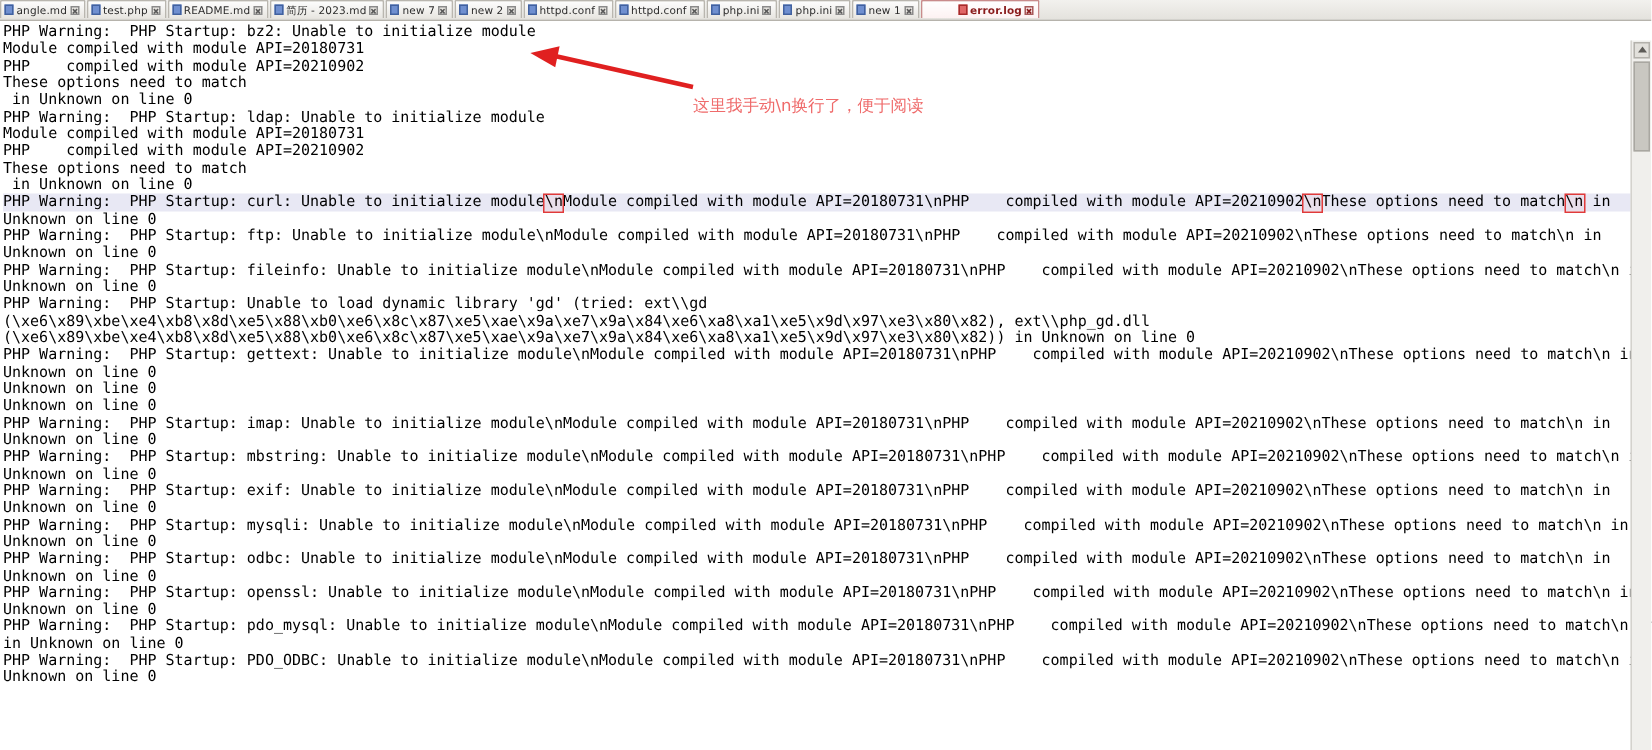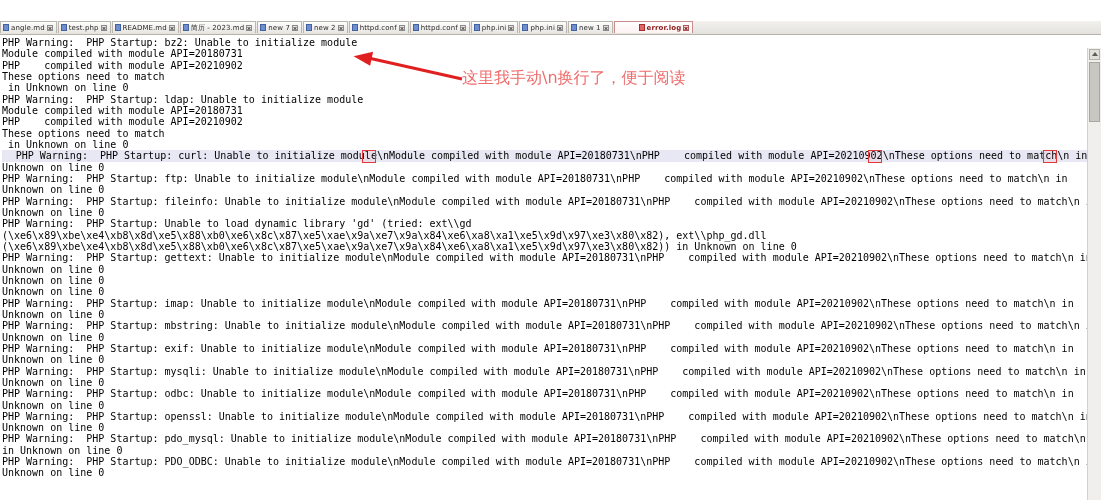--- a/index.html
+++ b/index.html
@@ -17,21 +17,20 @@
   
   #tabbar {
     position: relative;
     height: 13px;
     background: linear-gradient(to bottom, #f2f1ee 0%, #e4e2dd 100%);
     border-bottom: 1px solid #b6b3ac;
     display: flex;
     align-items: stretch;
     overflow: hidden;
     white-space: nowrap;
-    margin-top: 21px;
   }
   .tab {
     display: flex;
     align-items: center;
     gap: 2px;
     height: 12px;
     padding: 0 3px 0 2px;
     margin-right: 1px;
     font-family: "DejaVu Sans", "Liberation Sans", sans-serif;
     font-size: 7px;
@@ -107,43 +106,42 @@
     height: 11.33px;
     line-height: 11.33px;
     font-size: 10px;
     color: #000000;
     white-space: pre;
     letter-spacing: 0px;
     position: relative;
   }
   .line.current {
     background: #e8e8f4;
-    text-align: center;
   }
 
   
   #overlay {
     position: absolute;
     left: 0; top: 0;
     width: 1101px;
     height: 487px;
     pointer-events: none;
   }
   .nbox {
     position: absolute;
     border: 1px solid #e03a3a;
     box-sizing: border-box;
     background: rgba(255, 0, 0, 0.04);
   }
   #note-text {
     position: absolute;
     left: 462px;
-    top: 35px;
+    top: 49px;
     font-family: "DejaVu Sans", "Liberation Sans", sans-serif;
-    font-size: 16px;
+    font-size: 11px;
     line-height: 16px;
     color: #ef6b6b;
     white-space: nowrap;
   }
   #arrow-svg {
     position: absolute;
     left: 350px;
     top: 14px;
     width: 120px;
     height: 36px;

